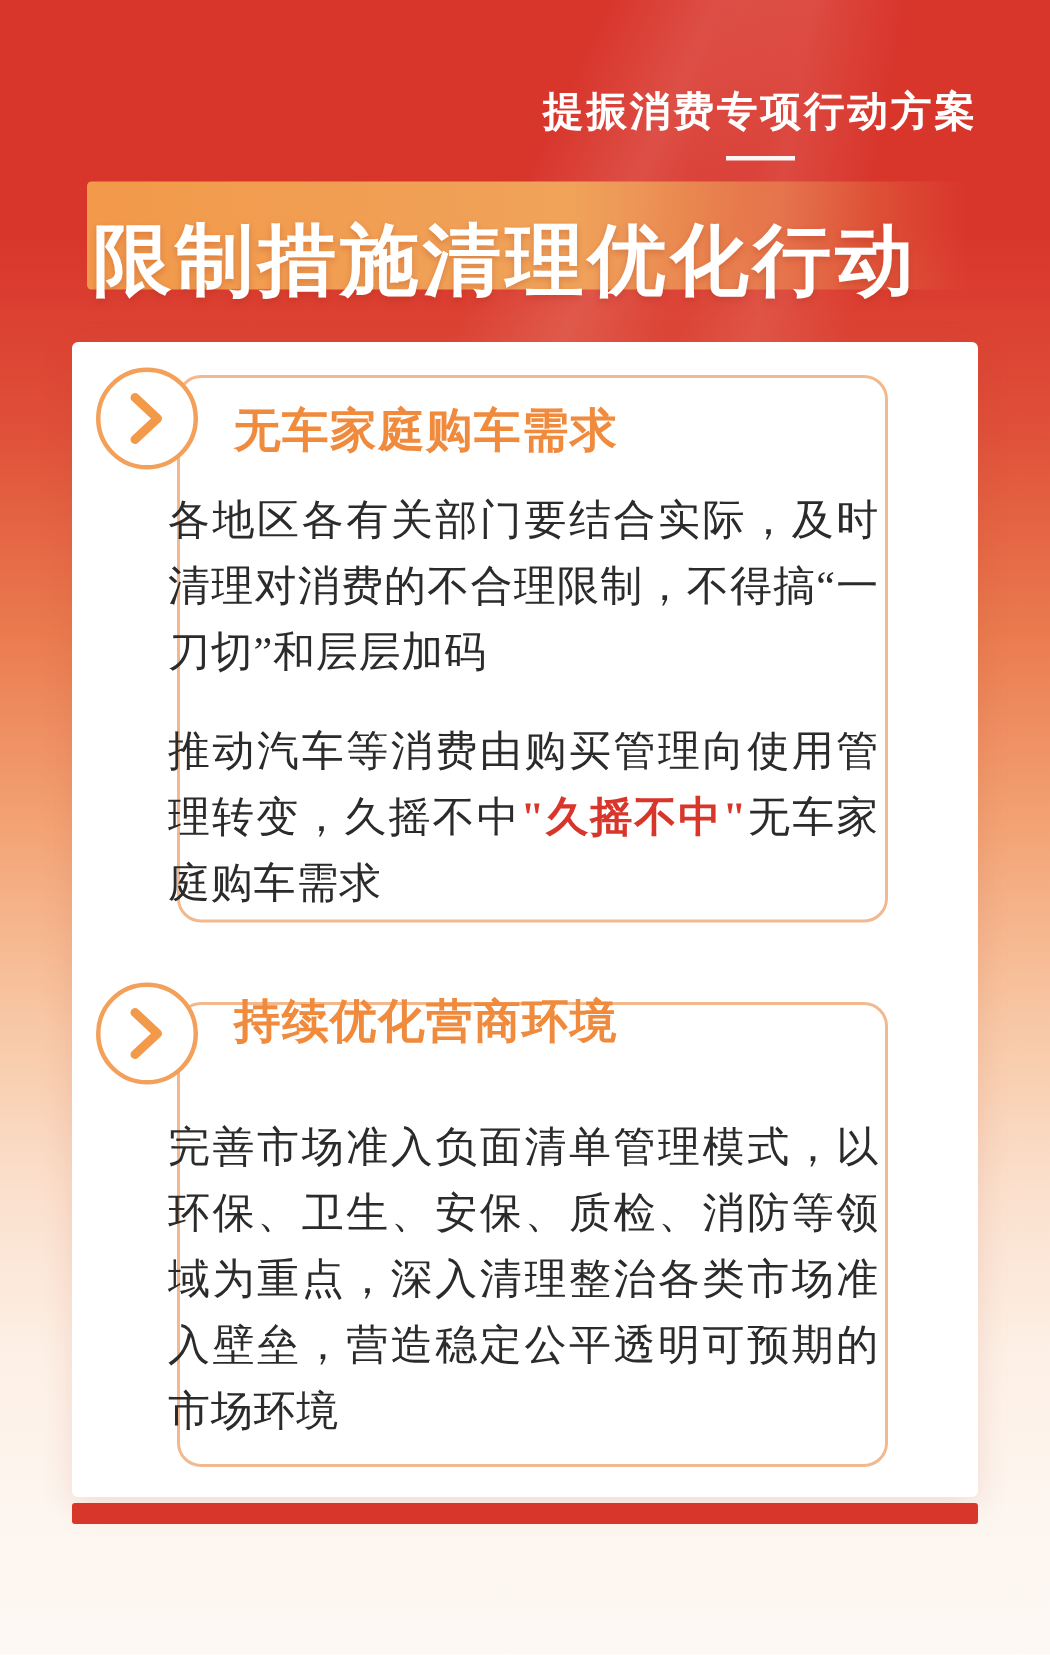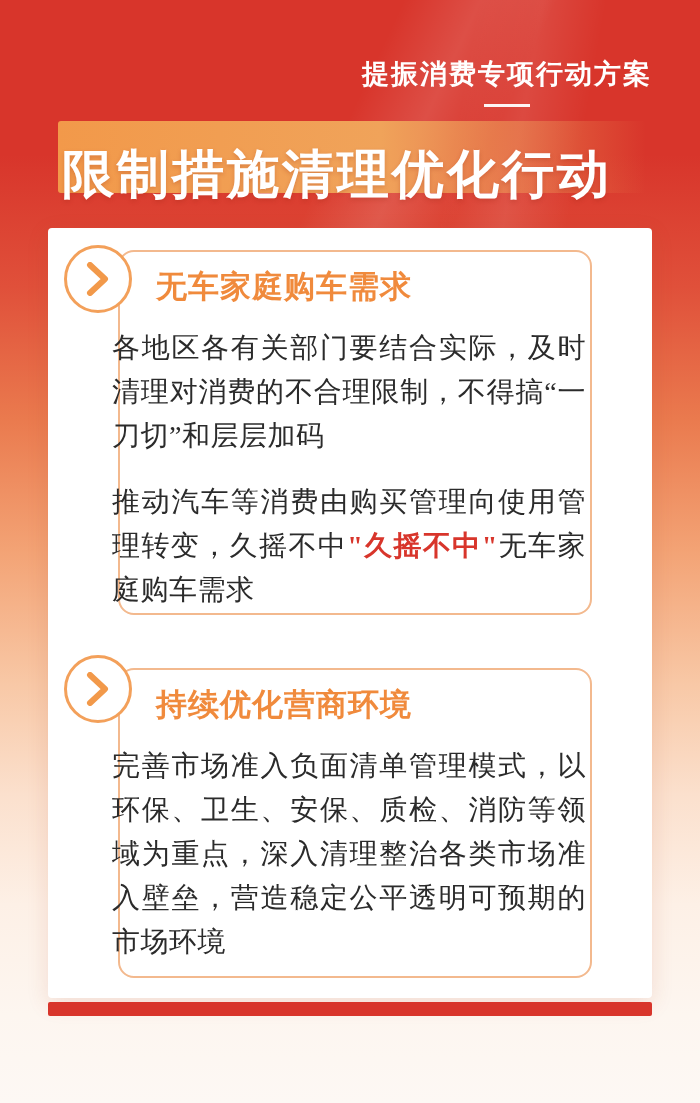--- a/index.html
+++ b/index.html
@@ -147,21 +147,21 @@
   .sec-title {
     position: absolute;
     font-family: "Liberation Serif", serif;
     font-weight: 700;
     font-size: 31px;
     letter-spacing: 1px;
     color: #f08a3c;
     white-space: nowrap;
   }
   #sec-title-0 { left: 156px; top: 266px; }
-  #sec-title-1 { left: 156px; top: 684px; }
+  #sec-title-1 { left: 156px; top: 660px; }
 
   .body-wrap {
     position: absolute;
     left: 112px;
     width: 486px;
   }
   #body-0 { top: 326px; }
   #body-1 { top: 744px; }
 
   .para {

